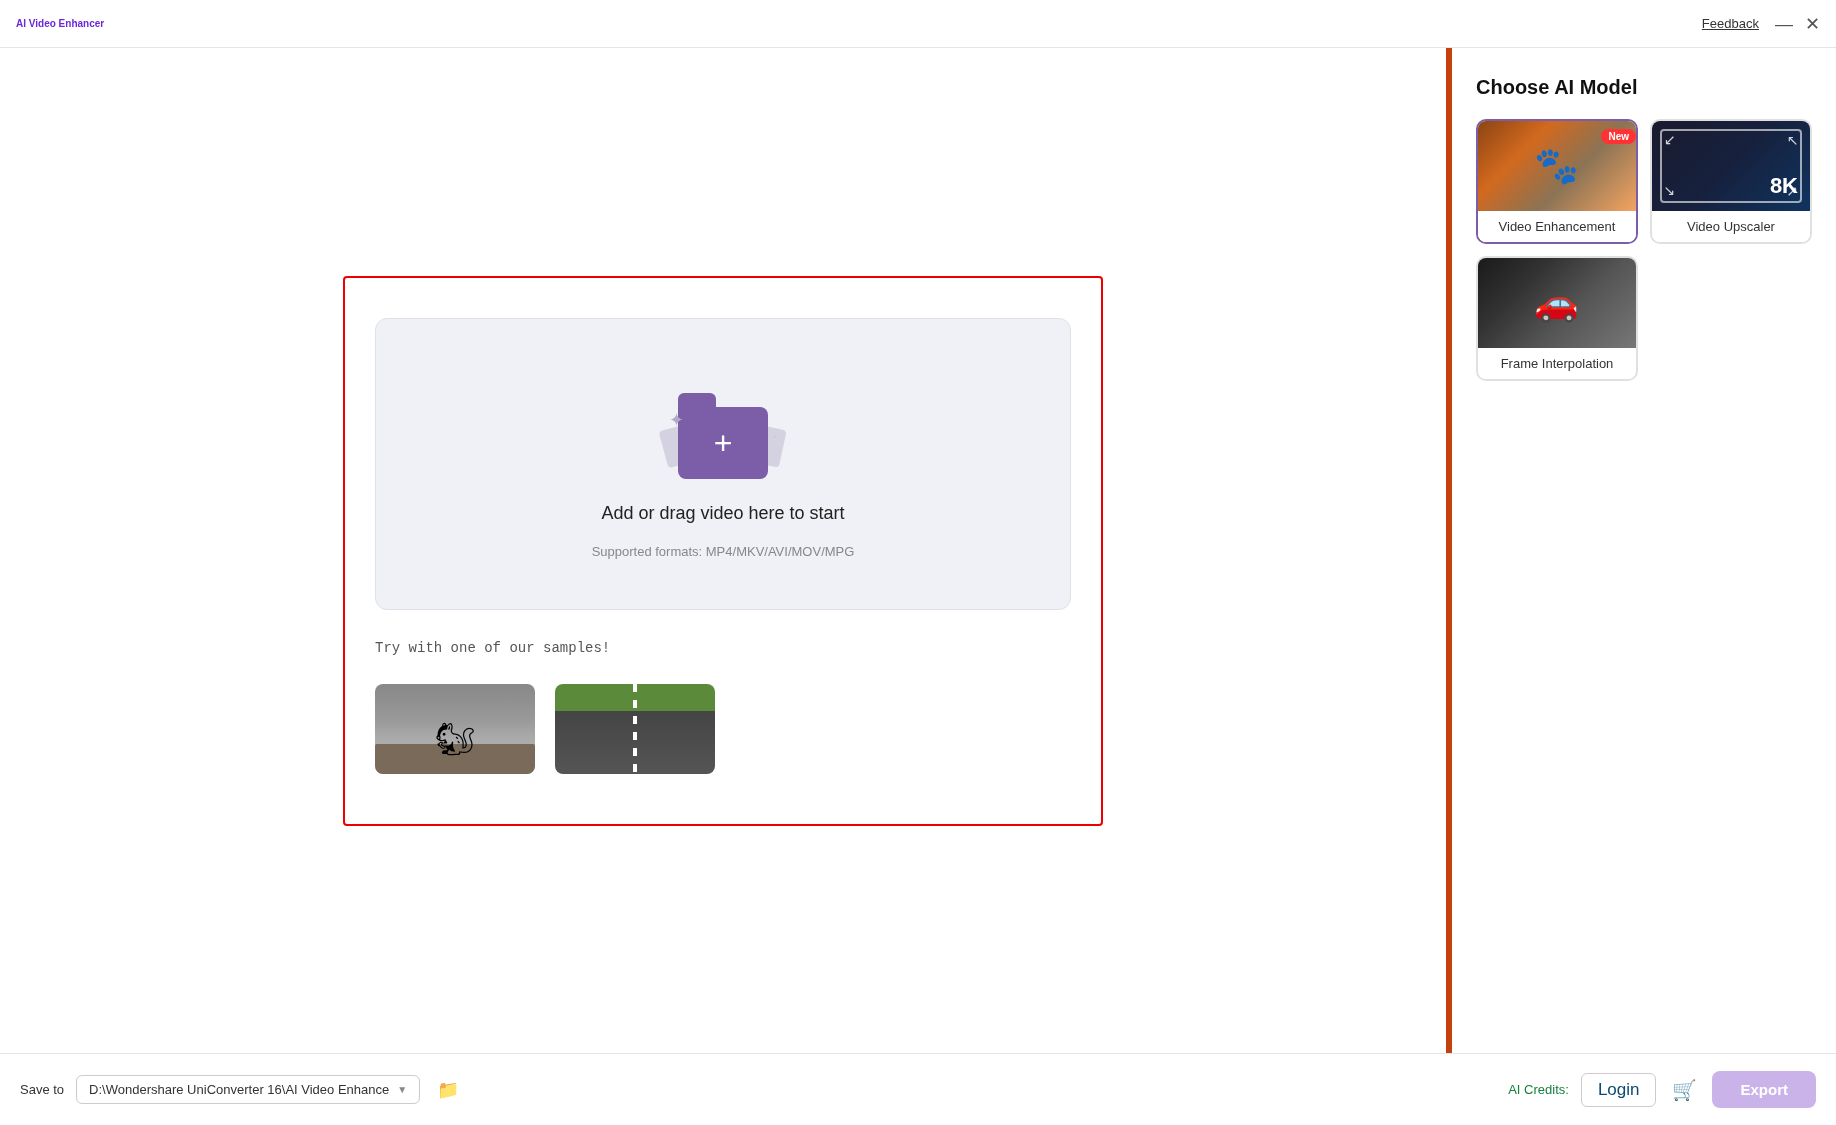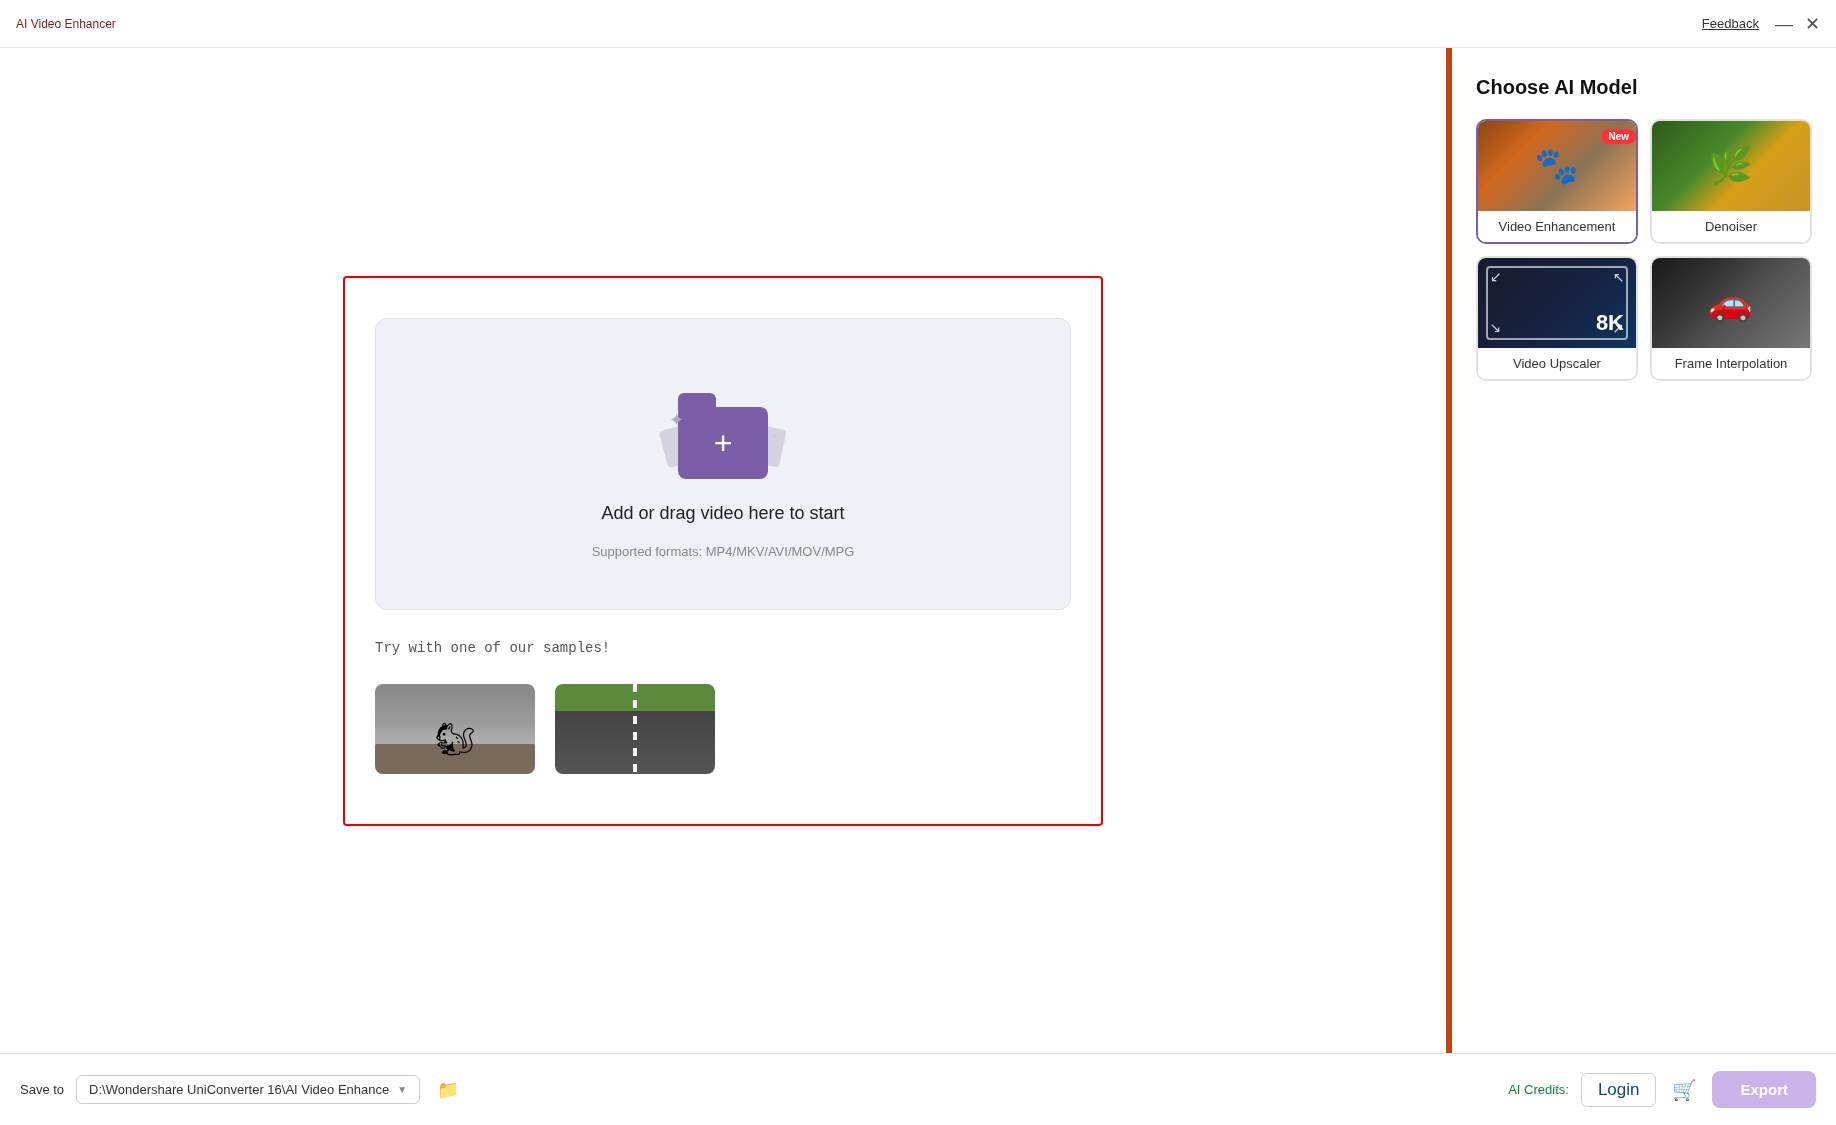--- a/index.html
+++ b/index.html
@@ -18,23 +18,23 @@
       display: flex;
       align-items: center;
       justify-content: space-between;
       padding: 0 16px;
       height: 48px;
       background: #fff;
       border-bottom: 1px solid #e5e5e5;
       flex-shrink: 0;
     }
     .title-bar-left {
-      font-size: 12px;
-      color: #7f1d1d;
-      font-weight: 400;
+      font-size: 10px;
+      color: #6d28d9;
+      font-weight: 700;
     }
     .title-bar-right {
       display: flex;
       align-items: center;
       gap: 16px;
     }
     .feedback-link {
       font-size: 13px;
       color: #333;
       text-decoration: underline;
@@ -518,24 +518,20 @@
   <div class="right-panel">
     <div class="panel-title">Choose AI Model</div>
     <div class="model-grid">
 
       <div class="model-card selected">
         <div class="thumb-enhancement"></div>
         <div class="new-badge">New</div>
         <div class="model-label">Video Enhancement</div>
       </div>
 
-      <div class="model-card">
-        <div class="thumb-denoiser"></div>
-        <div class="model-label">Denoiser</div>
-      </div>
 
       <div class="model-card">
         <div class="thumb-upscaler">
           <div class="upscaler-arrows">
             <span class="upscaler-arrow tl">↗</span>
             <span class="upscaler-arrow tr">↗</span>
             <span class="upscaler-arrow bl">↗</span>
             <span class="upscaler-arrow br">↗</span>
           </div>
           <span class="upscaler-8k">8K</span>

